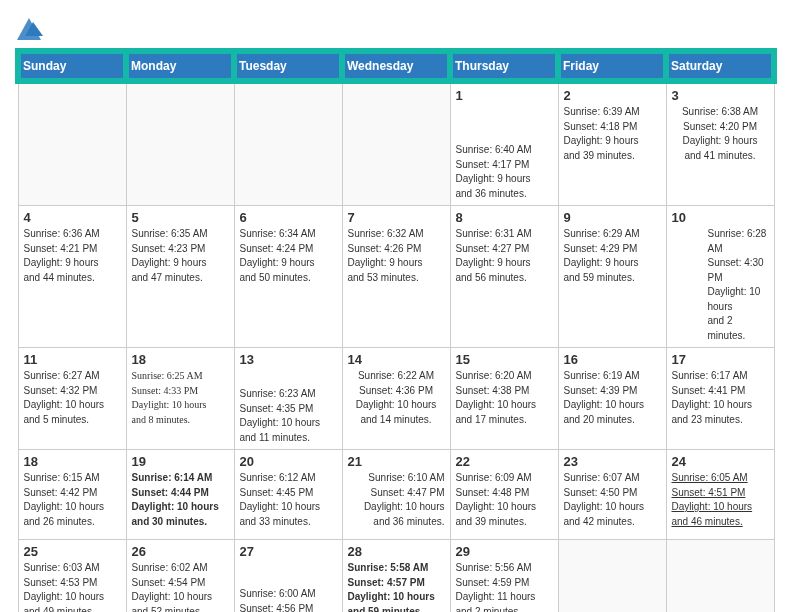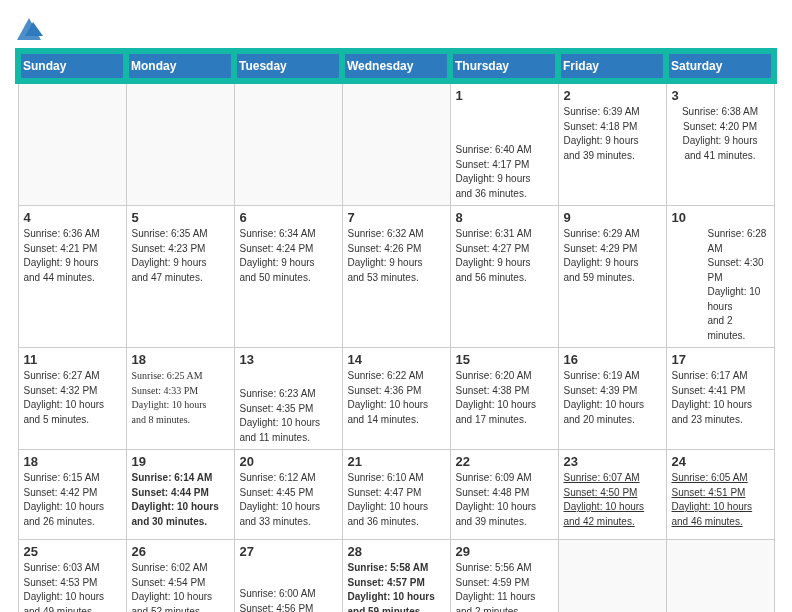--- a/index.html
+++ b/index.html
@@ -220,21 +220,21 @@
         </td>
         <td>
           <div class="day-number">13</div>
           <div class="day-info" style="white-space: pre-line; margin-top: 20px;">Sunrise: 6:23 AM
 Sunset: 4:35 PM
 Daylight: 10 hours
 and 11 minutes.</div>
         </td>
         <td>
           <div class="day-number">14</div>
-          <div class="day-info" style="white-space: pre-line;">Sunrise: 6:22 AM
+          <div class="day-info" style="white-space: pre-line; text-align: center;">Sunrise: 6:22 AM
 Sunset: 4:36 PM
 Daylight: 10 hours
 and 14 minutes.</div>
         </td>
         <td>
           <div class="day-number">15</div>
           <div class="day-info" style="white-space: pre-line;">Sunrise: 6:20 AM
 Sunset: 4:38 PM
 Daylight: 10 hours
 and 17 minutes.</div>
@@ -271,35 +271,35 @@
         </td>
         <td>
           <div class="day-number">20</div>
           <div class="day-info" style="white-space: pre-line;">Sunrise: 6:12 AM
 Sunset: 4:45 PM
 Daylight: 10 hours
 and 33 minutes.</div>
         </td>
         <td>
           <div class="day-number">21</div>
-          <div class="day-info" style="white-space: pre-line;">Sunrise: 6:10 AM
+          <div class="day-info" style="white-space: pre-line; text-align: right;">Sunrise: 6:10 AM
 Sunset: 4:47 PM
 Daylight: 10 hours
 and 36 minutes.</div>
         </td>
         <td>
           <div class="day-number">22</div>
           <div class="day-info" style="white-space: pre-line;">Sunrise: 6:09 AM
 Sunset: 4:48 PM
 Daylight: 10 hours
 and 39 minutes.</div>
         </td>
         <td>
           <div class="day-number">23</div>
-          <div class="day-info" style="white-space: pre-line; text-decoration: underline;">Sunrise: 6:07 AM
+          <div class="day-info" style="white-space: pre-line;">Sunrise: 6:07 AM
 Sunset: 4:50 PM
 Daylight: 10 hours
 and 42 minutes.</div>
         </td>
         <td>
           <div class="day-number">24</div>
           <div class="day-info" style="white-space: pre-line; text-decoration: underline;">Sunrise: 6:05 AM
 Sunset: 4:51 PM
 Daylight: 10 hours
 and 46 minutes.</div>

